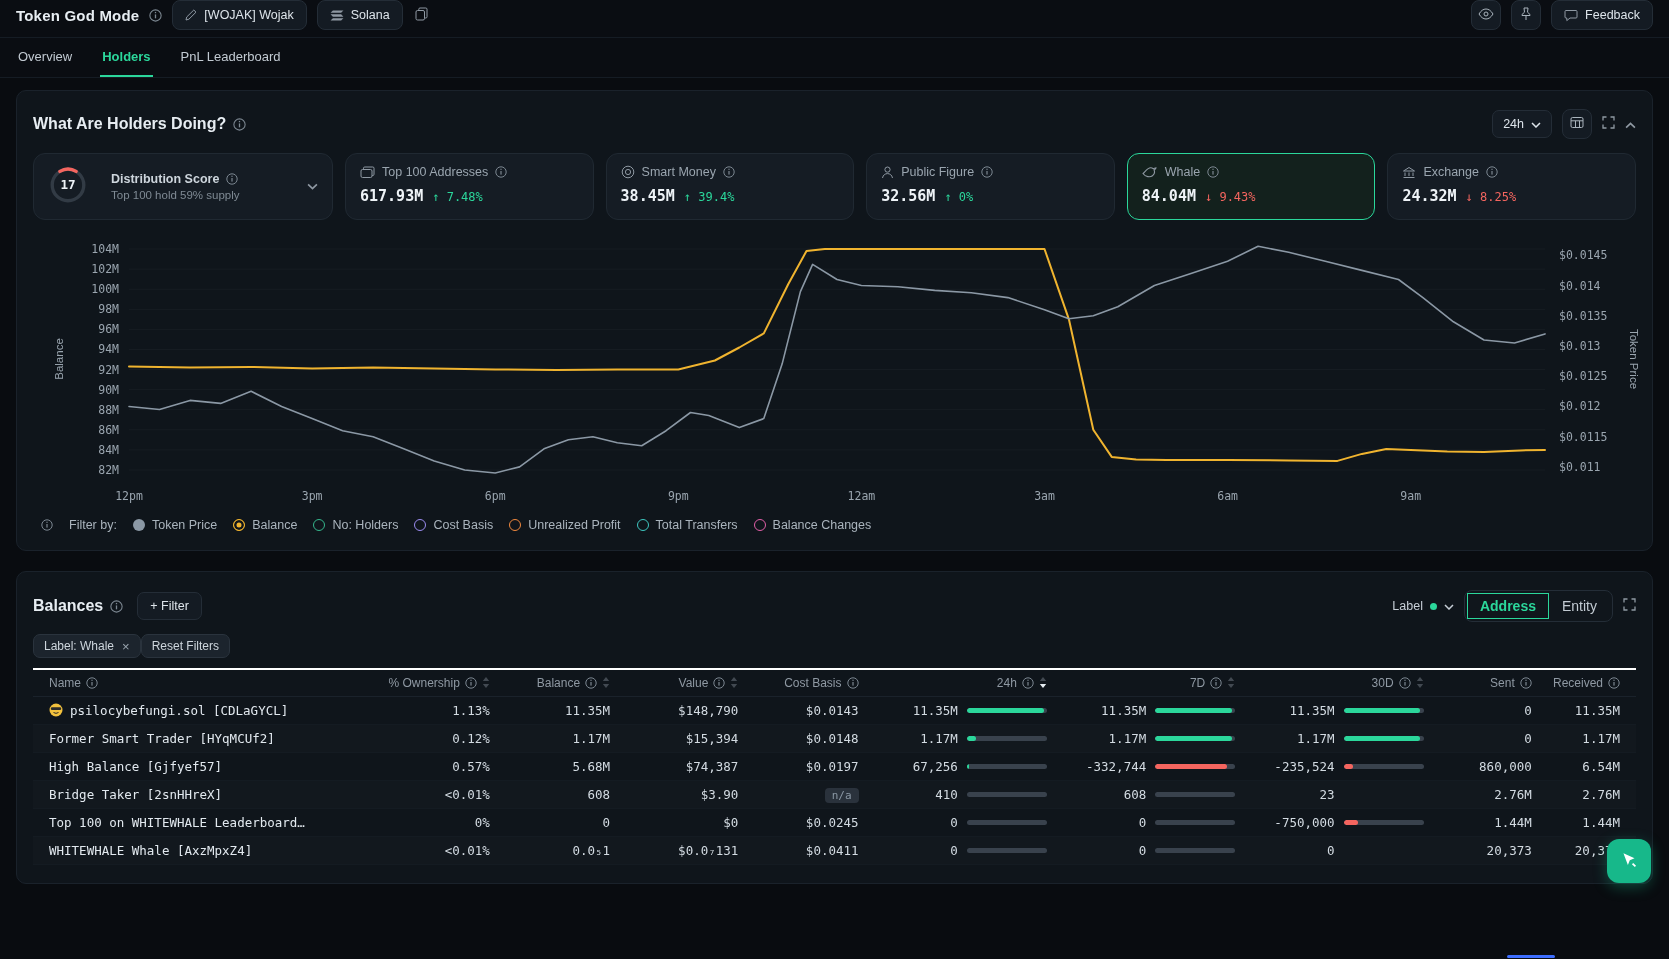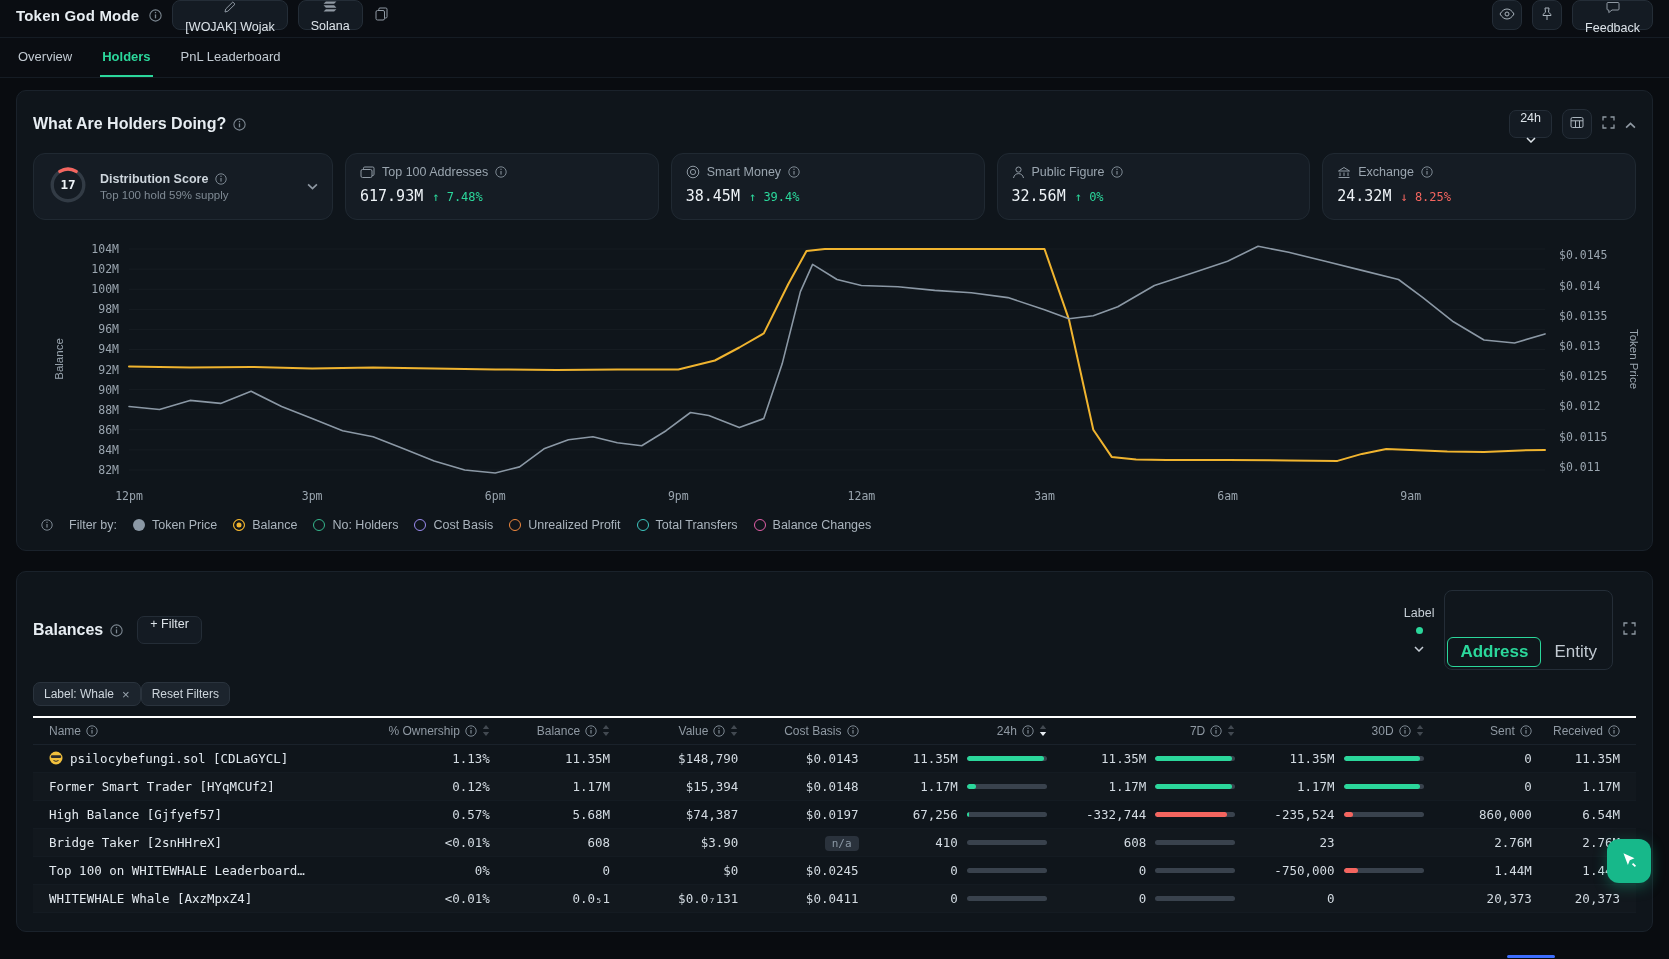--- a/index.html
+++ b/index.html
@@ -1,21 +1,21 @@
 <!DOCTYPE html>
 <html><head>
 <meta charset="utf-8">
 <style>
   *{margin:0;padding:0;box-sizing:border-box;}
   html,body{width:1669px;height:959px;overflow:hidden;}
   body{
     background:#090c10;color:#e7edf2;
     font-family:"Liberation Sans",sans-serif;font-size:13px;
   }
-  button{background:none;border:none;color:inherit;font:inherit;cursor:pointer;flex-direction:column;}
+  button{background:none;border:none;color:inherit;font:inherit;cursor:pointer;}
 
   
   .topbar{height:38px;display:flex;align-items:flex-start;justify-content:space-between;
     padding:0 16px;border-bottom:1px solid #151c24;background:#0a0d12;}
   .topbar .left,.topbar .right{display:flex;align-items:center;gap:10px;}
   .app-title{font-size:15px;font-weight:bold;letter-spacing:.2px;}
   .info{color:#7c8791;display:inline-flex;align-items:center;}
   .pill{display:flex;align-items:center;gap:7px;background:#141b23;border:1px solid #242d37;
     border-radius:8px;height:30px;padding:0 12px;color:#dde4ea;font-size:12.5px;}
   .iconbtn{display:flex;align-items:center;justify-content:center;width:30px;height:30px;
@@ -39,25 +39,25 @@
     border-radius:7px;height:28px;padding:0 10px;font-size:12.5px;color:#dde4ea;}
 
   
   .stats-row{display:flex;gap:12px;margin-top:14px;}
   .stat-card{flex:1;background:#151c24;border:1px solid #202932;border-radius:12px;
     padding:11px 14px;display:flex;flex-direction:column;gap:8px;}
   .stat-card.sel{border-color:#2bd79b;background:#13211d;}
   .stat-card.dist{flex:0 0 300px;flex-direction:row;align-items:center;gap:12px;}
   .stat-top{display:flex;align-items:center;gap:7px;color:#9aa5af;font-size:12.5px;}
   .stat-vrow{display:flex;align-items:baseline;gap:9px;}
-  .stat-value{font-size:15px;font-weight:normal;color:#eef3f7;font-family:"DejaVu Sans Mono",monospace;}
+  .stat-value{font-size:15px;font-weight:bold;color:#eef3f7;font-family:"DejaVu Sans Mono",monospace;}
   .delta{font-size:12px;font-family:"DejaVu Sans Mono",monospace;}
   .delta.up{color:#2bd79b;} .delta.down{color:#f4655f;}
   .dist-sub{color:#7f8a94;font-size:11.5px;margin-top:3px;}
-  .dist-text{flex:1;}
+  .dist-text{flex:1;margin-left:11px;}
   .chev{color:#8f99a3;display:flex;}
 
   
   .chart-wrap{margin-top:6px;}
   .chart-wrap svg{display:block;}
   .tick{fill:#9aa5af;font-size:11.5px;font-family:"DejaVu Sans Mono",monospace;}
   .axis-label{fill:#9aa5af;font-size:11.5px;font-family:"Liberation Sans",sans-serif;}
 
   
   .filter-row{display:flex;align-items:center;gap:16px;margin-top:6px;padding-left:8px;
@@ -65,21 +65,21 @@
   .filter-opt{display:flex;align-items:center;gap:7px;cursor:pointer;}
   .radio{width:12px;height:12px;border-radius:50%;display:inline-block;flex:none;}
 
   
   .bal-left{display:flex;align-items:center;gap:14px;}
   .filter-btn{display:flex;align-items:center;gap:6px;background:#141b23;border:1px solid #242d37;
     border-radius:7px;height:28px;padding:0 12px;font-size:12.5px;color:#dde4ea;}
   .label-dd{display:flex;align-items:center;gap:7px;color:#c6ced6;font-size:12.5px;}
   .dot{width:7px;height:7px;border-radius:50%;background:#2bd79b;display:inline-block;}
   .seg{display:flex;align-items:center;background:#10161c;border:1px solid #242d37;border-radius:8px;padding:2px;}
-  .seg button{padding:4px 12px;border-radius:6px;font-size:17px;color:#c2cad2;border:1px solid transparent;margin-top:44px;}
+  .seg button{padding:4px 12px;border-radius:0;font-size:14px;color:#c2cad2;border:1px solid transparent;}
   .seg button.active{color:#2bd79b;border-color:#2bd79b;font-weight:bold;}
   .chips{display:flex;align-items:center;margin-top:12px;}
   .chip{display:flex;align-items:center;gap:8px;background:#1c242d;border:1px solid #2a333d;
     border-radius:7px;padding:4px 10px;font-size:12px;color:#cdd5dc;}
   .chip .x{color:#9aa5af;font-size:13px;line-height:1;}
 
   
   table{width:100%;border-collapse:collapse;table-layout:fixed;margin-top:10px;}
   th{font-weight:normal;color:#8f99a3;font-size:12px;border-top:2px solid #ffffff;
     border-bottom:1px solid #1a222b;height:27px;padding:0 8px;}
@@ -311,20 +311,41 @@
                 <rect x="5.4" y="5" width="1.2" height="3.6" fill="currentColor"></rect>
                 <rect x="5.4" y="2.7" width="1.2" height="1.2" fill="currentColor"></rect>
               </svg>
             </span>
         </div>
         <div class="stat-vrow">
           <span class="stat-value">32.56M</span>
           <span class="delta up">↑ 0%</span>
         </div>
       </div>
+        <div class="stat-card sel">
+        <div class="stat-top">
+          <span class="bare-icon">
+              <svg width="16" height="11" viewBox="0 0 16 11">
+                <path d="M1 6.5c2.5 3.5 7 4 9.5 2.2 2-1.4 2.3-3.9 1.6-5.7.9-.4 1.8-1.2 2-2.3-1.1.1-2 .5-2.7 1.2C10 .7 8 .5 6.2 1.6 3.8 3 2.3 5.6 1 6.5z" fill="none" stroke="currentColor" stroke-width="1.1" stroke-linejoin="round"></path>
+              </svg>
+            </span>
+          <span>Whale</span>
+            <span class="info">
+              <svg width="12" height="12" viewBox="0 0 12 12">
+                <circle cx="6" cy="6" r="5.2" fill="none" stroke="currentColor"></circle>
+                <rect x="5.4" y="5" width="1.2" height="3.6" fill="currentColor"></rect>
+                <rect x="5.4" y="2.7" width="1.2" height="1.2" fill="currentColor"></rect>
+              </svg>
+            </span>
+        </div>
+        <div class="stat-vrow">
+          <span class="stat-value">84.04M</span>
+          <span class="delta down">↓ 9.43%</span>
+        </div>
+      </div>
         <div class="stat-card">
         <div class="stat-top">
           <span class="bare-icon">
               <svg width="14" height="13" viewBox="0 0 14 13">
                 <path d="M1.5 5L7 1.5 12.5 5z" fill="none" stroke="currentColor" stroke-linejoin="round"></path>
                 <path d="M3 6.5v3.5M7 6.5v3.5M11 6.5v3.5M1.5 11.5h11" stroke="currentColor" fill="none"></path>
               </svg>
             </span>
           <span>Exchange</span>
             <span class="info">

